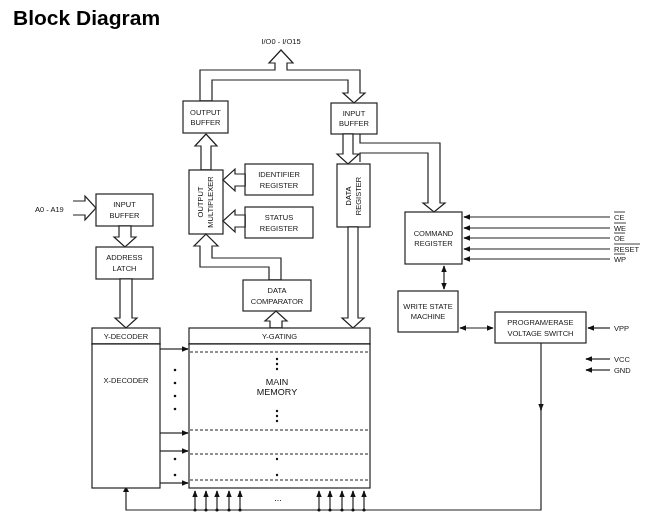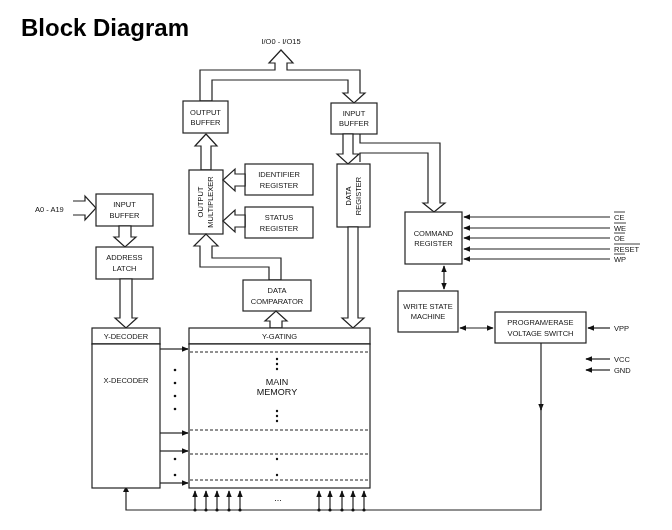--- a/index.html
+++ b/index.html
@@ -1,17 +1,17 @@
 <!DOCTYPE html>
 <html><head>
 <meta charset="utf-8">
 <style>
   html, body { margin: 0; padding: 0; background: #ffffff; }
   body { width: 672px; height: 530px; position: relative; overflow: hidden; font-family: "Liberation Sans", sans-serif; }
-  #title { position: absolute; left: 13px; top: 6px; font-size: 24px; font-weight: bold; color: #000; margin: 8px; }
+  #title { position: absolute; left: 13px; top: 6px; font-size: 21px; font-weight: bold; color: #000; margin: 0; }
   svg { position: absolute; left: 0; top: 0; }
   .box { fill: #fff; stroke: #222; stroke-width: 1.2; }
   .ln { fill: none; stroke: #222; stroke-width: 1.2; }
   .bus { fill: #fff; stroke: #222; stroke-width: 1.2; stroke-linejoin: miter; }
   .lbl { font-family: "Liberation Sans", sans-serif; font-size: 7.5px; fill: #111; text-anchor: middle; }
   .lbl-l { font-family: "Liberation Sans", sans-serif; font-size: 7.5px; fill: #111; text-anchor: start; }
   .big { font-size: 9px; }
   .dash { fill: none; stroke: #222; stroke-width: 1; stroke-dasharray: 3 2; }
   .dot { fill: #111; }
   .ah { fill: #111; }

